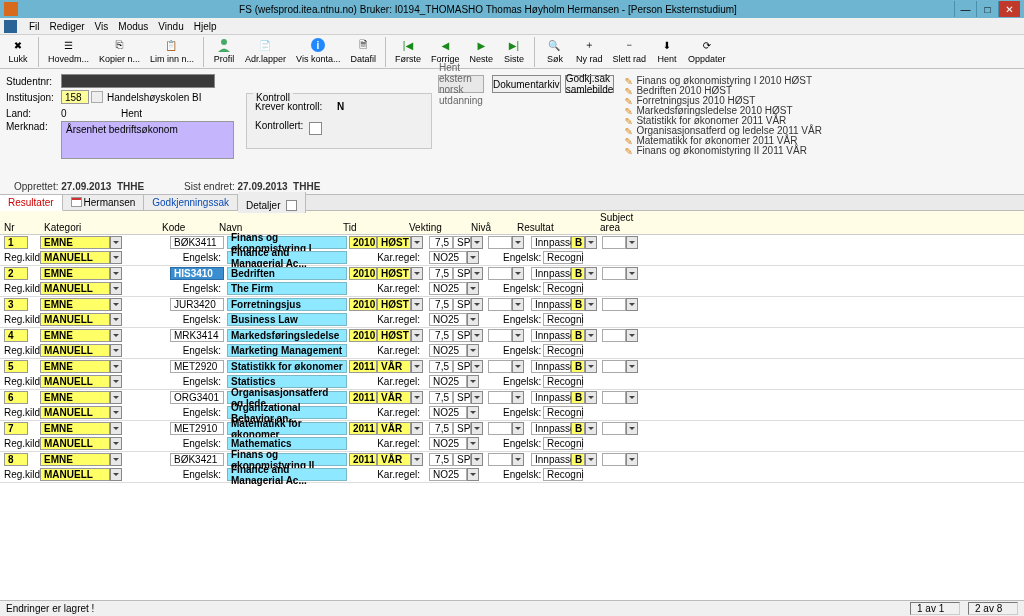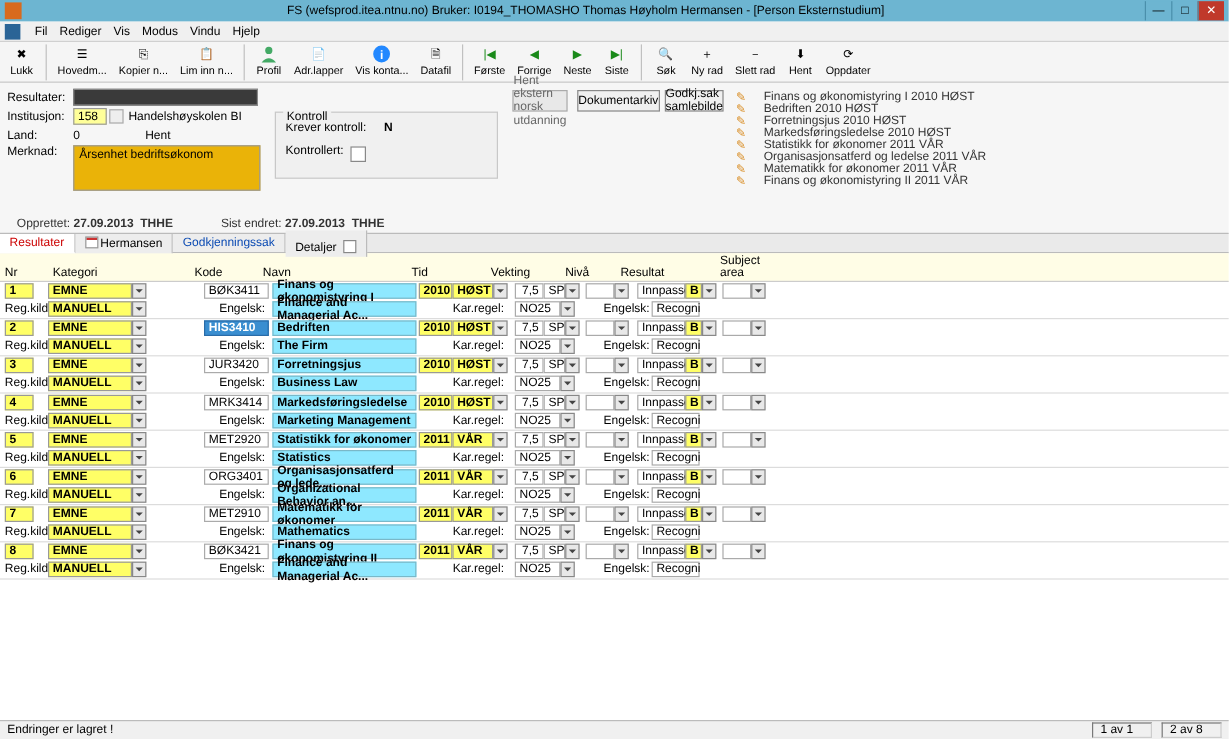--- a/index.html
+++ b/index.html
@@ -22,35 +22,35 @@
 .tb-btn .ic { width: 16px; height: 16px; display: flex; align-items: center; justify-content: center; }
 .tb-btn .lbl { font-size: 9px; white-space: nowrap; }
 
 .upper { display: flex; padding: 4px 6px 0 6px; gap: 6px; background: #f6f6f6; }
 .left-form { flex: 0 0 415px; }
 .form-row { display: flex; align-items: center; height: 16px; margin-bottom: 0; }
 .form-lbl { width: 55px; }
 .dark-field { background: #3a3a3a; height: 14px; width: 154px; border: 1px solid #888; }
 .inst-code { background: #ffff99; width: 28px; height: 14px; border: 1px solid #999; display: inline-flex; align-items: center; padding: 0 3px; margin-right: 2px; }
 .inst-icon { width: 12px; height: 12px; border: 1px solid #aaa; background: #eee; margin-right: 4px; }
-.merknad-box { background: #eab308; width: 156px; height: 38px; border: 1px solid #999; padding: 2px 4px; }
+.merknad-box { background: #c4b5fd; width: 173px; height: 38px; border: 1px solid #999; padding: 2px 4px; }
 
 .kontroll-box { flex: 0 0 186px; border: 1px solid #c8c8c8; background: #f0f0f0; padding: 3px 8px; margin-top: 28px; height: 56px; position: relative; }
 .kontroll-box .ttl { position: absolute; top: -2px; left: 6px; background: #f0f0f0; padding: 0 3px; }
 .kontroll-line { display: flex; margin-top: 4px; gap: 6px; }
 .kontroll-check { width: 13px; height: 13px; border: 1px solid #888; background: #fff; margin-top: 6px; }
 
 .opprettet-line { font-size: 9px; color: #333; padding: 2px 8px; display: flex; gap: 40px; }
 
 .btn-col { flex: 0 0 150px; display: flex; flex-direction: row; gap: 4px; padding-top: 2px; }
 .btn-gray { background: #e8e8e8; border: 1px solid #aaa; height: 18px; display: flex; align-items: center; justify-content: center; color: #666; }
 .btn-norm { background: #f0f0f0; border: 1px solid #888; height: 18px; display: flex; align-items: center; justify-content: center; }
 
 .right-list { flex: 0 0 220px; padding: 2px 0 0 4px; }
-.right-list .ri { display: flex; align-items: center; gap: 14px; height: 10px; font-size: 9px; color: #333; }
+.right-list .ri { display: flex; align-items: center; gap: 3px; height: 10px; font-size: 9px; color: #333; }
 .ri .pen { width: 9px; height: 9px; }
 .ri .pen::before { content: "✎"; color: #d88a1e; font-size: 10px; line-height: 9px; }
 
 .tabs-row { display: flex; align-items: center; height: 17px; border-top: 1px solid #bbb; border-bottom: 1px solid #bbb; background: #eaeaea; }
 .tab { padding: 2px 8px; border-right: 1px solid #bbb; background: #ededed; }
 .tab.active { background: #fff; color: #c00; border-bottom: 1px solid #fff; }
 .tab.blue { color: #0a4ab3; }
 .tab .cal-ic { display: inline-block; width: 11px; height: 10px; background: linear-gradient(#c33 0 30%, #fff 30%); border: 1px solid #999; margin-right: 2px; vertical-align: -1px; }
 
 .grid-head { display: flex; background: #fffde6; height: 24px; align-items: flex-end; border-bottom: 1px solid #ccc; padding-bottom: 1px; }
@@ -190,21 +190,21 @@
     </div>
   <div class="tb-btn">
       <div class="ic">⟳</div>
       <div class="lbl">Oppdater</div>
     </div>
 </div>
 
 <div class="upper">
   <div class="left-form">
     <div class="form-row">
-      <div class="form-lbl">Resultater:</div>
+      <div class="form-lbl">Studentnr:</div>
       <div class="dark-field"></div>
     </div>
     <div class="form-row">
       <div class="form-lbl">Institusjon:</div>
       <div class="inst-code">158</div>
       <div class="inst-icon"></div>
       <span>Handelshøyskolen BI</span>
     </div>
     <div class="form-row">
       <div class="form-lbl">Land:</div>

